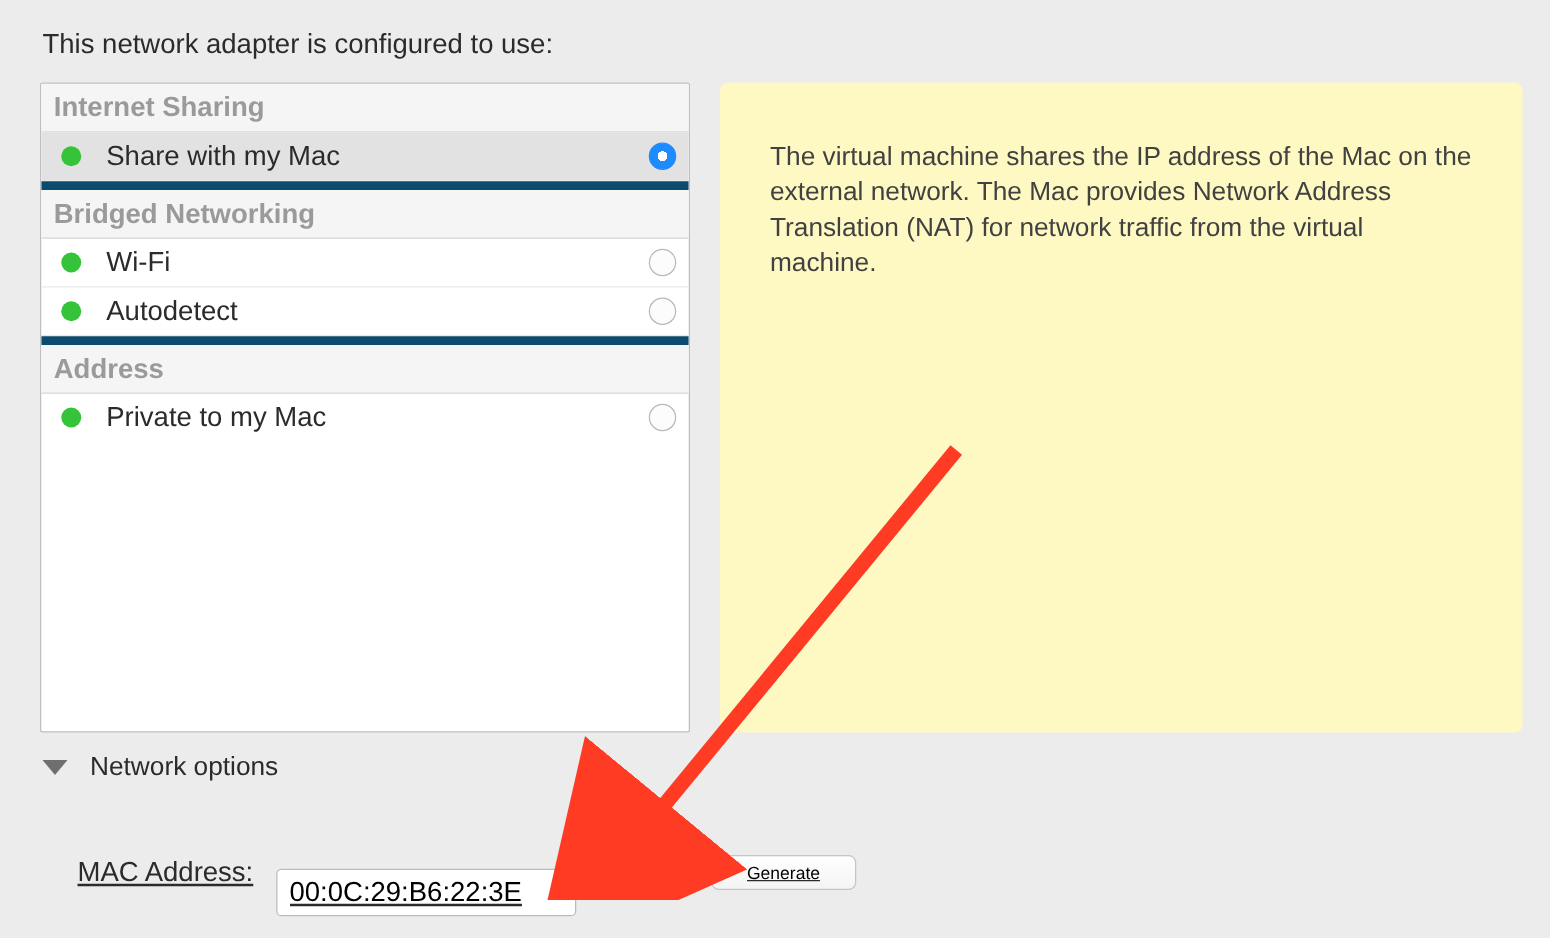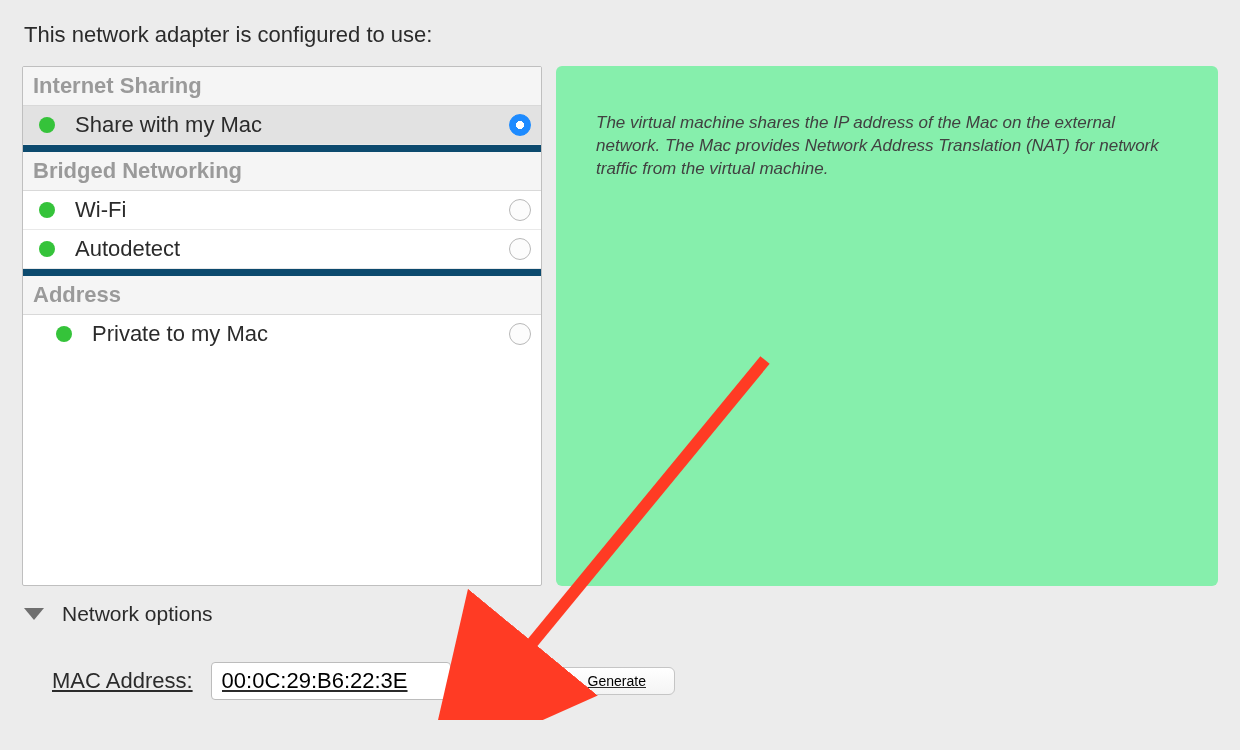--- a/index.html
+++ b/index.html
@@ -3,23 +3,23 @@
 <meta charset="utf-8">
 <style>
   * { box-sizing: border-box; margin: 0; padding: 0; }
   html, body {
     width: 1240px; height: 750px;
     background: #ececec;
     font-family: -apple-system, "Helvetica Neue", Helvetica, Arial, sans-serif;
     font-size: 20px;
     color: #2b2b2b;
   }
-  .panel { padding: 12px 22px 0 22px; }
+  .panel { padding: 12px 22px 0 32px; }
   .heading { font-size: 22px; margin: 10px 0 18px 2px; }
-  .columns { display: flex; gap: 14px; align-items: flex-start; }
+  .columns { display: flex; gap: 24px; align-items: flex-start; }
   .listbox {
     width: 520px; height: 520px;
     background: #ffffff;
     border: 1px solid #bfbfbf;
     border-radius: 2px;
     overflow: hidden;
   }
   .group-header {
     background: #f5f5f5;
     color: #9a9a9a;
@@ -53,27 +53,26 @@
     display: inline-flex; align-items: center; justify-content: center;
   }
   .radio.checked {
     background: radial-gradient(circle at 50% 50%, #ffffff 0 4px, #1e8bff 4px 12px);
     border-color: #1e8bff;
     box-shadow: 0 0 0 1px #1e8bff inset;
   }
   .desc-box {
     flex: 1;
     height: 520px;
-    background: #86efac;
+    background: #fef9c3;
     border-radius: 6px;
     padding: 46px 40px;
-    font-size: 17px;
+    font-size: 21px;
     color: #414141;
     line-height: 1.35;
-    font-style: italic;
   }
   .advanced {
     display: flex; align-items: center;
     margin: 16px 0 0 2px;
     font-size: 21px;
     cursor: pointer;
   }
   .disclosure {
     width: 0; height: 0;
     border-left: 10px solid transparent;
@@ -89,20 +88,21 @@
     text-decoration: underline;
   }
   .mac-input {
     font-size: 22px;
     padding: 5px 10px;
     width: 240px;
     border: 1px solid #bcbcbc;
     border-radius: 4px;
     background: #fff;
     font-family: inherit;
+    margin-top: 33px;
   }
   .gen-btn {
     font-size: 14px;
     padding: 5px 28px;
     border: 1px solid #c5c5c5;
     border-radius: 6px;
     background: linear-gradient(#ffffff,#f4f4f4);
     cursor: pointer;
     margin-left: 90px;
   }
@@ -133,21 +133,21 @@
         <span class="row-label">Wi-Fi</span>
         <span class="radio"></span>
       </div>
       <div class="row">
         <span class="status-dot"></span>
         <span class="row-label">Autodetect</span>
         <span class="radio"></span>
       </div>
 
       <div class="group-header">Address</div>
-      <div class="row" style="border-bottom:none;margin-left:17px;">
+      <div class="row" style="border-bottom:none;">
         <span class="status-dot"></span>
         <span class="row-label">Private to my Mac</span>
         <span class="radio"></span>
       </div>
     </div>
 
     <div class="desc-box">The virtual machine shares the IP address of the Mac on the external network. The Mac provides Network Address Translation (NAT) for network traffic from the virtual machine.</div>
   </div>
 
   <div class="advanced">

